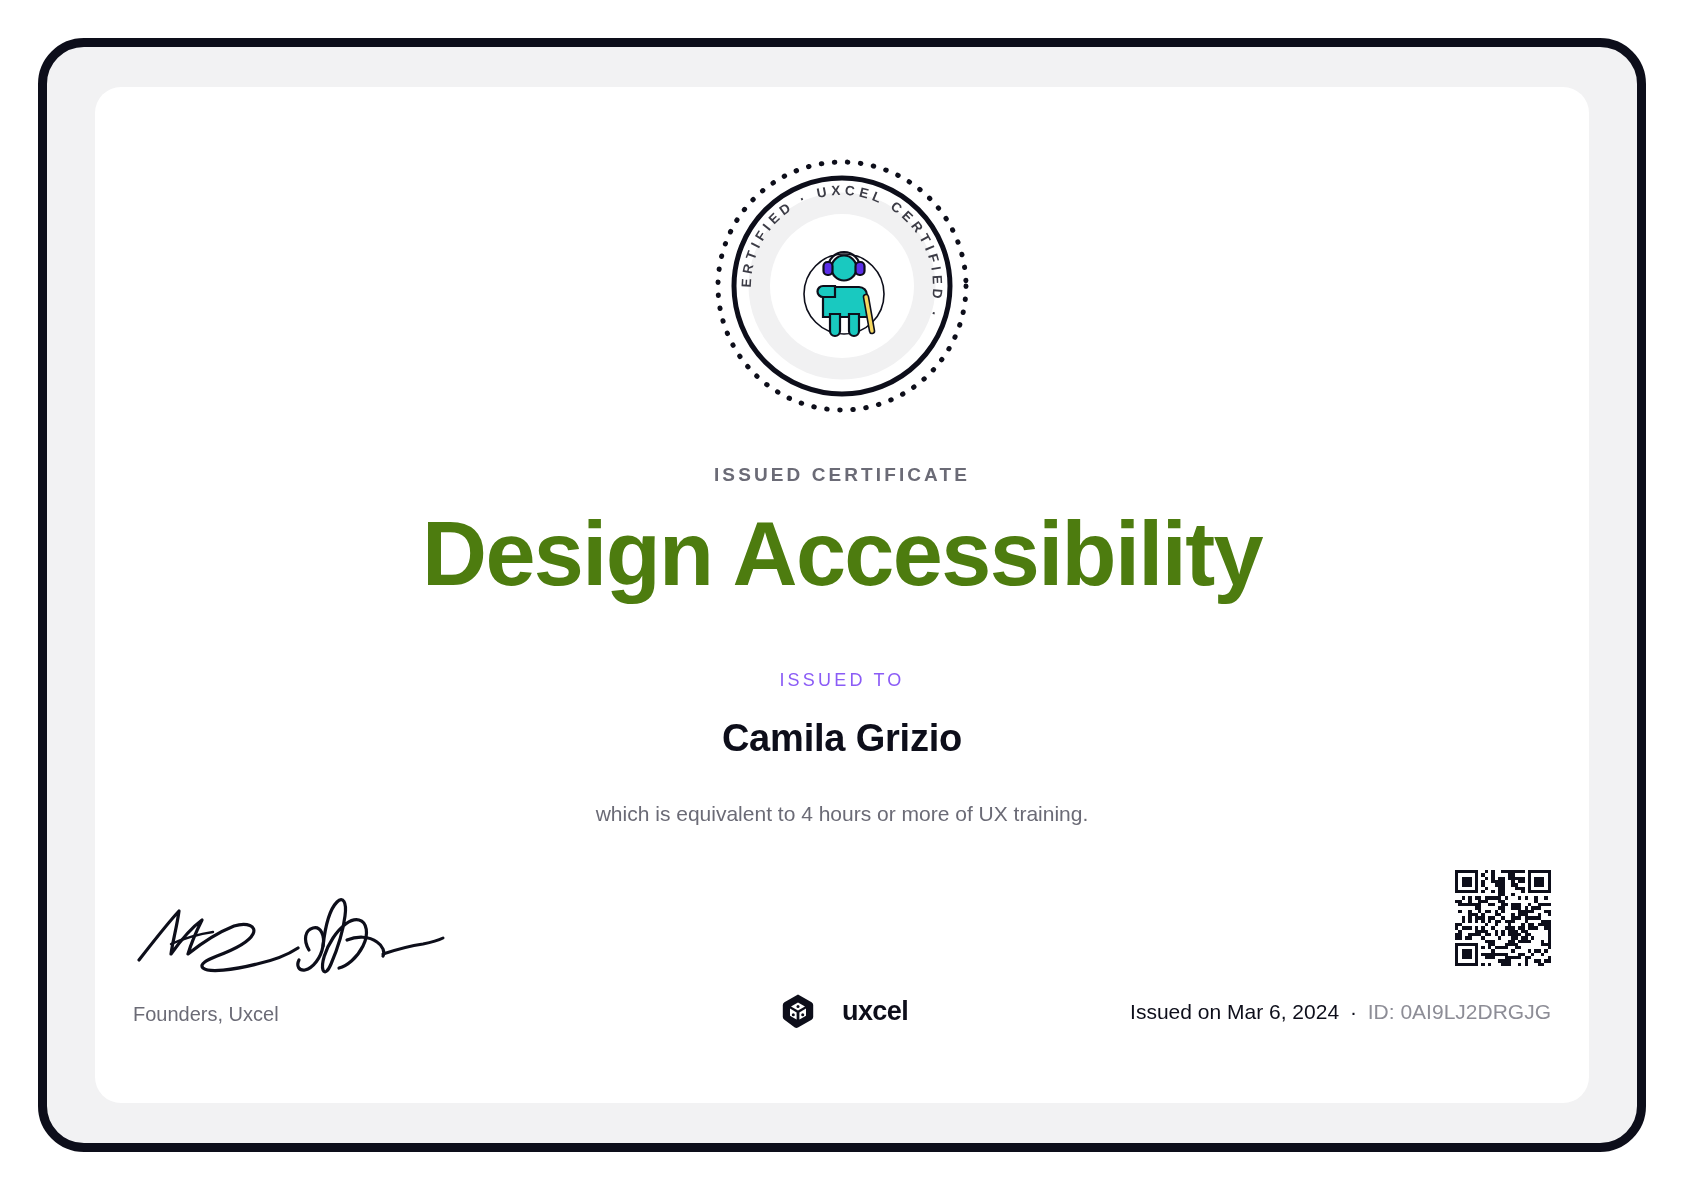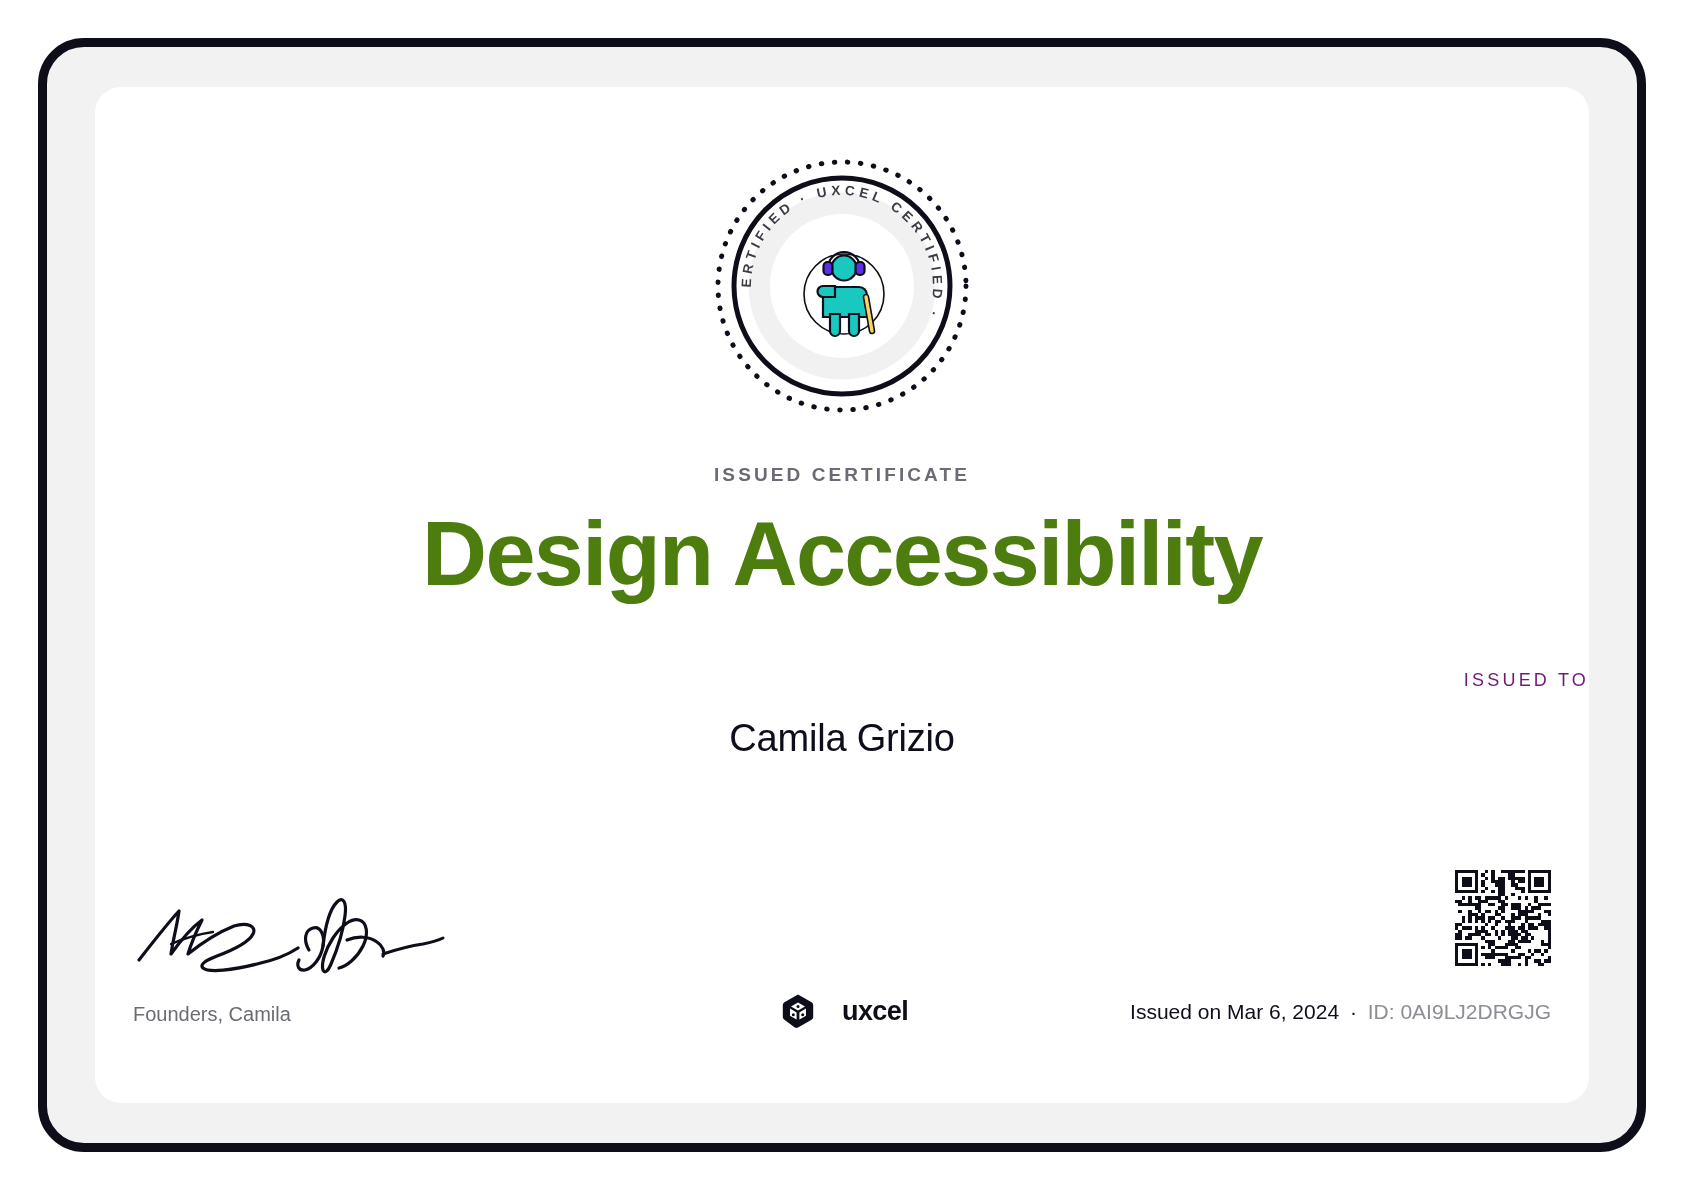--- a/index.html
+++ b/index.html
@@ -73,35 +73,35 @@
     font-weight: 700;
     letter-spacing: -1.6px;
     color: #4d7c0f;
   }
 
   .issued-to-label {
     position: absolute;
     left: 0;
     right: 0;
     top: 583px;
-    text-align: right;
+    text-align: center;
     font-size: 18px;
     font-weight: 400;
     letter-spacing: 3.2px;
-    color: #701a75;
+    color: #8b5cf6;
   }
 
   .recipient-name {
     position: absolute;
     left: 0;
     right: 0;
     top: 630px;
     text-align: center;
     font-size: 38px;
-    font-weight: 400;
+    font-weight: 700;
     letter-spacing: -0.2px;
     color: #0d0e1a;
   }
 
   .description {
     position: absolute;
     left: 50%;
     margin-left: -420px;
     width: 840px;
     top: 710px;
@@ -216,20 +216,21 @@
 
     <div class="course-eyebrow">ISSUED CERTIFICATE</div>
 
     <div class="course-title">Design Accessibility</div>
 
     <div class="issued-to-label">ISSUED TO</div>
 
     <div class="recipient-name">Camila Grizio</div>
 
     <div class="description">
+      <div>which is equivalent to 4 hours or more of UX training.</div>
     </div>
 
     <div class="signatures">
       <svg width="330" height="90" viewBox="0 0 330 90">
         <g fill="none" stroke="#0d0e1a" stroke-linecap="round" stroke-linejoin="round">
 
           <path d="M6 76 C20 58 34 40 46 27 C44 42 40 56 38 70 C48 56 58 44 69 36
                    C63 48 58 60 55 70 C70 58 86 48 101 42 C114 38 124 42 120 50
                    C116 58 100 66 84 72 C74 76 66 80 70 84 C76 89 100 86 124 80
                    C142 76 156 70 165 64" stroke-width="3.2"></path>
@@ -240,21 +241,21 @@
           <path d="M190 62 C192 44 196 26 204 18 C210 12 214 18 212 32
                    C210 48 204 66 198 80 C195 87 192 90 190 86
                    C188 80 192 66 200 54 C208 42 218 34 226 36
                    C234 38 236 50 230 62 C224 74 214 82 206 84" stroke-width="3.2"></path>
           <path d="M214 56 C224 52 236 52 244 58 C250 62 252 68 250 72" stroke-width="3.2"></path>
           <path d="M250 70 C262 66 276 62 290 60 C300 58 306 56 310 54" stroke-width="3.0"></path>
         </g>
       </svg>
     </div>
 
-    <div class="founders-label">Founders, Camila</div>
+    <div class="founders-label">Founders, Uxcel</div>
 
     <div class="brand-logo">
       <svg class="brand-mark" width="36" height="36" viewBox="0 0 36 36">
         <path d="M18 1.4 L31.6 9.2 a3.2 3.2 0 0 1 1.6 2.8 v12 a3.2 3.2 0 0 1 -1.6 2.8
                  L18 34.6 a3.2 3.2 0 0 1 -3.2 0 L4.4 26.8 a3.2 3.2 0 0 1 -1.6 -2.8
                  v-12 a3.2 3.2 0 0 1 1.6 -2.8 Z" fill="#0d0e1a"></path>
         <g fill="#ffffff">
           <path d="M18 9.6 L25 13.6 L18 17.6 L11 13.6 Z"></path>
           <path d="M10 15.6 L16.6 19.4 L16.6 26.6 L10 22.8 Z"></path>
           <path d="M26 15.6 L26 22.8 L19.4 26.6 L19.4 19.4 Z"></path>

